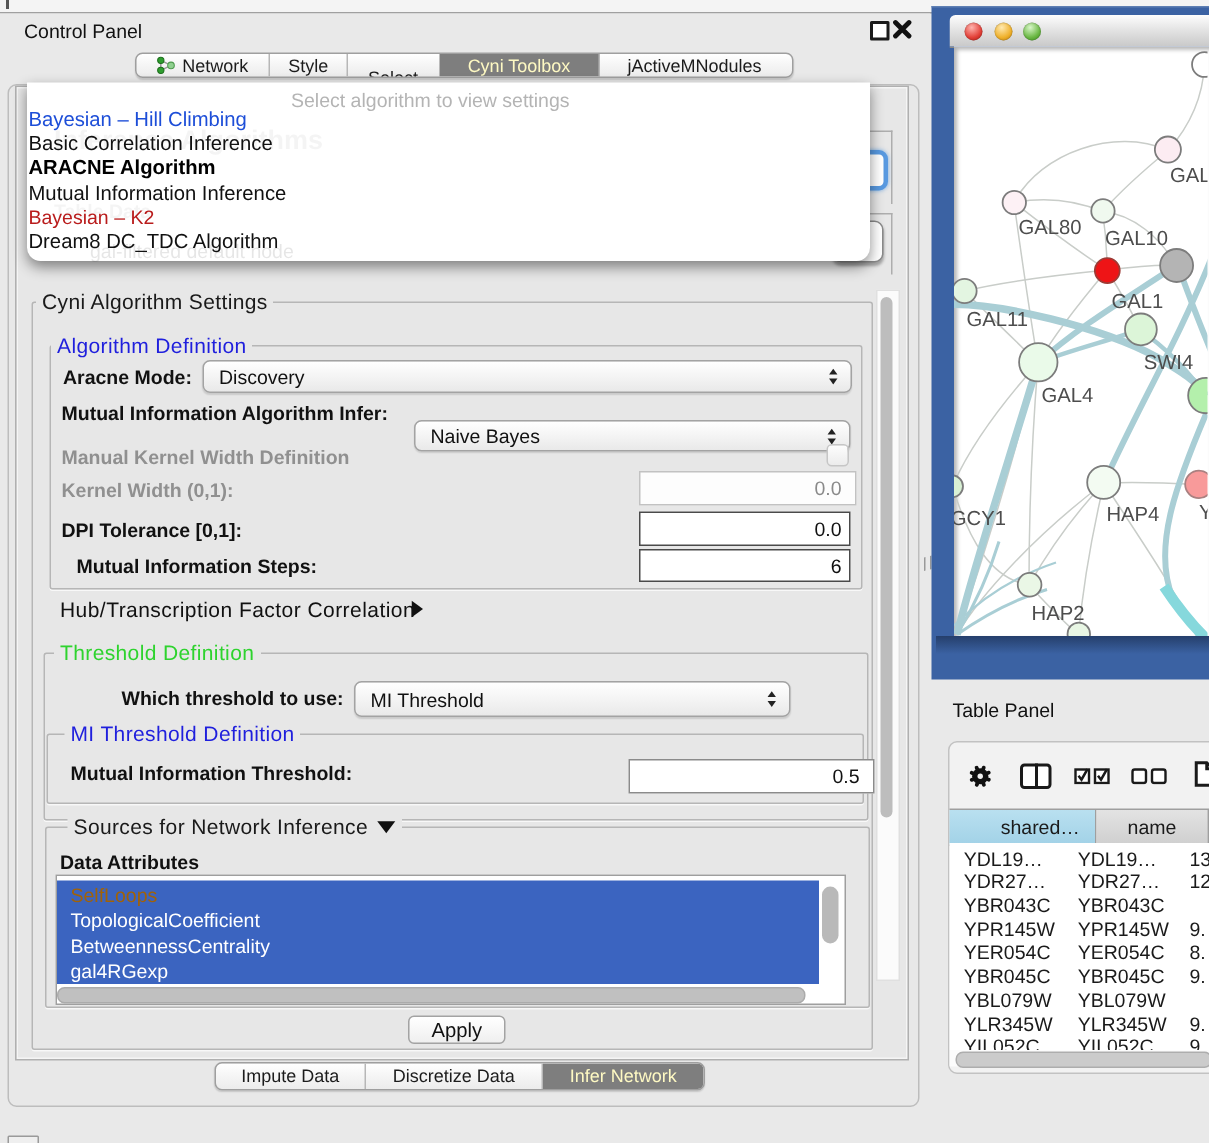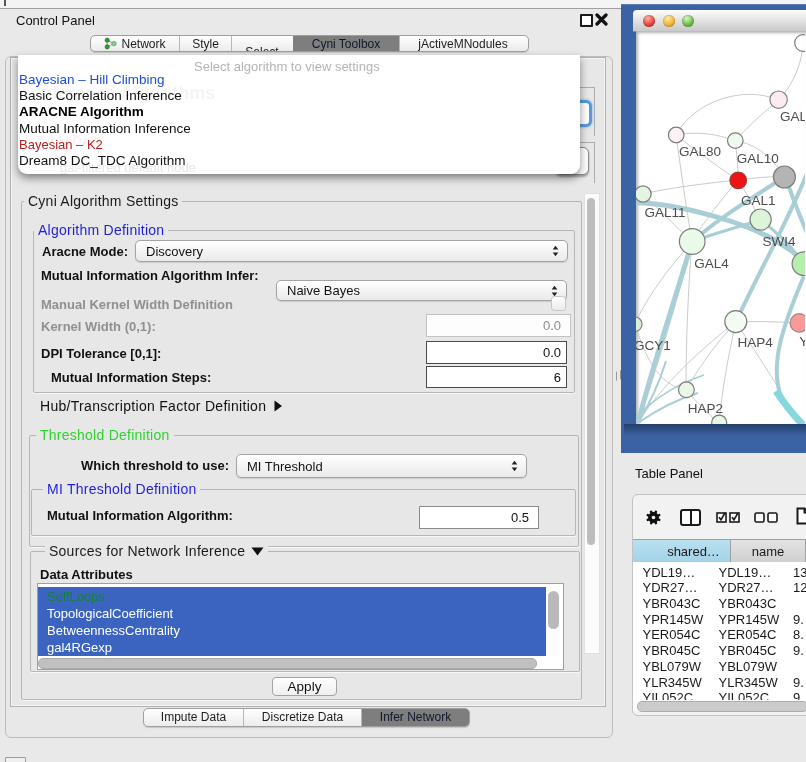--- a/index.html
+++ b/index.html
@@ -22,21 +22,21 @@
   .carr{position:absolute;right:8px;top:50%;transform:translateY(-50%);
         width:7px;height:11px;}
   .field{position:absolute;background:#fff;font-size:13px;color:#111;
          display:flex;align-items:center;justify-content:flex-end;}
   .seg{display:flex;position:absolute;border:1px solid #9f9f9f;border-radius:5px;
        background:linear-gradient(#ffffff,#f4f4f4 55%,#ececec);
        overflow:hidden;box-shadow:0 1px 1px rgba(0,0,0,.15);}
   .seg .sg{display:flex;align-items:center;justify-content:center;
            font-size:12px;color:#1c1c1c;border-right:1px solid #b7b7b7;}
   .seg .sg:last-child{border-right:none;}
-  .seg .sel{background:#7e7e7e;color:#0f172a;}
+  .seg .sel{background:#7e7e7e;color:#fef9c3;}
 </style>
 </head>
 <body>
 
 <div class="abs" style="left:0;top:0;width:806px;height:8px;background:#f4f4f4;border-bottom:1px solid #a0a0a0;"></div>
 <div class="abs" style="left:4px;top:0;width:2px;height:6px;background:#555;"></div>
 <div class="abs" style="left:0;top:9px;width:620px;height:23px;background:#e9e9e9;"></div>
 <div class="lbl" style="left:16px;top:13px;">Control Panel</div>
 
 <div class="abs" style="left:580px;top:14px;width:9px;height:9px;border:2px solid #1a1a1a;border-radius:1px;background:#fff;"></div>
@@ -91,51 +91,51 @@
 </div>
 <div class="lbl b dis" style="left:41px;top:297px;">Manual Kernel Width Definition</div>
 <div class="abs" style="left:551px;top:296px;width:13px;height:13px;border:1px solid #c6c6c6;border-radius:3.5px;background:linear-gradient(#fdfdfd,#ececec);"></div>
 <div class="lbl b dis" style="left:41px;top:319px;">Kernel Width (0,1):</div>
 <div class="field dis" style="left:426px;top:314px;width:145px;height:23px;border:1px solid #c2c2c2;color:#8a8a8a;padding-right:9px;background:#fdfdfd;box-sizing:border-box;">0.0</div>
 <div class="lbl b" style="left:41px;top:346px;">DPI Tolerance [0,1]:</div>
 <div class="field" style="left:426px;top:341px;width:141px;height:23px;border:1px solid #4a4a4a;padding-right:5px;box-sizing:border-box;">0.0</div>
 <div class="lbl b" style="left:51px;top:370px;">Mutual Information Steps:</div>
 <div class="field" style="left:426px;top:366px;width:141px;height:22px;border:1px solid #4a4a4a;padding-right:5px;box-sizing:border-box;">6</div>
 
-<div class="lbl" style="left:40px;top:398px;font-size:14px;letter-spacing:0.3px;">Hub/Transcription Factor Definition</div>
+<div class="lbl" style="left:40px;top:398px;font-size:14px;letter-spacing:0.3px;">Hub/Transcription Factor Correlation</div>
 <svg class="abs" style="left:273px;top:400px;" width="10" height="12" viewBox="0 0 10 12">
     <path d="M1.5 0.5 L9 6 L1.5 11.5 Z" fill="#111"></path>
   </svg>
 
 <div class="group" style="left:29px;top:435px;width:548px;height:110px;"></div>
 <div class="gtitle" style="left:36px;top:429px;color:#2ed32e;">Threshold Definition</div>
 
 <div class="lbl b" style="left:81px;top:458px;">Which threshold to use:</div>
 <div class="combo" style="left:236px;top:454px;width:289px;height:22px;">
     <span class="ctext">MI Threshold</span>
   <svg class="carr" viewBox="0 0 8 12">
       <path d="M4 0 L7.2 4.4 H0.8 Z" fill="#222"></path>
       <path d="M4 12 L7.2 7.6 H0.8 Z" fill="#222"></path>
     </svg>
 </div>
 
 <div class="group" style="left:31px;top:489px;width:543px;height:45px;"></div>
 <div class="gtitle" style="left:43px;top:483px;color:#1f1fdd;">MI Threshold Definition</div>
-<div class="lbl b" style="left:47px;top:508px;">Mutual Information Algorithm:</div>
-<div class="field" style="left:419px;top:506px;width:120px;height:23px;border:1px solid #8b8b8b;padding-right:9px;box-sizing:border-box;">0.5</div>
+<div class="lbl b" style="left:47px;top:508px;">Mutual Information Threshold:</div>
+<div class="field" style="left:419px;top:506px;width:164px;height:23px;border:1px solid #8b8b8b;padding-right:9px;box-sizing:border-box;">0.5</div>
 
 <div class="group" style="left:30px;top:551px;width:548px;height:119px;"></div>
 <div class="gtitle" style="left:45px;top:545px;color:#1a1a1a;">Sources for Network Inference <svg width="13" height="9" viewBox="0 0 13 9" style="display:inline-block;vertical-align:0px;margin-left:2px;">
       <path d="M0.5 0.5 H12.5 L6.5 8.5 Z" fill="#111"></path>
     </svg></div>
 <div class="lbl b" style="left:40px;top:567px;">Data Attributes</div>
 
 <div class="abs" style="left:37px;top:583px;width:525px;height:85px;background:#fff;border:1px solid #9f9f9f;"></div>
 <div class="abs" style="left:38px;top:587px;width:508px;height:69px;background:#3b64c0;"></div>
-<div class="lbl" style="left:47px;top:589px;color:#15803d;font-size:13px;">SelfLoops</div>
+<div class="lbl" style="left:47px;top:589px;color:#a16207;font-size:13px;">SelfLoops</div>
 <div class="lbl" style="left:47px;top:606px;color:#fff;font-size:13px;">TopologicalCoefficient</div>
 <div class="lbl" style="left:47px;top:623px;color:#fff;font-size:13px;">BetweennessCentrality</div>
 <div class="lbl" style="left:47px;top:640px;color:#fff;font-size:13px;">gal4RGexp</div>
 
 <div class="abs" style="left:548px;top:591px;width:11px;height:38px;background:#b9b9b9;border-radius:6px;"></div>
 
 <div class="abs" style="left:38px;top:658px;width:497px;height:9px;background:#c0c0c0;border-radius:5px;border:1px solid #ababab;"></div>
 
 <div class="abs" style="left:272px;top:677px;width:63px;height:17px;border:1px solid #a3a3a3;border-radius:4px;background:linear-gradient(#ffffff,#efefef);display:flex;align-items:center;justify-content:center;font-size:13.5px;color:#111;">Apply</div>
 

